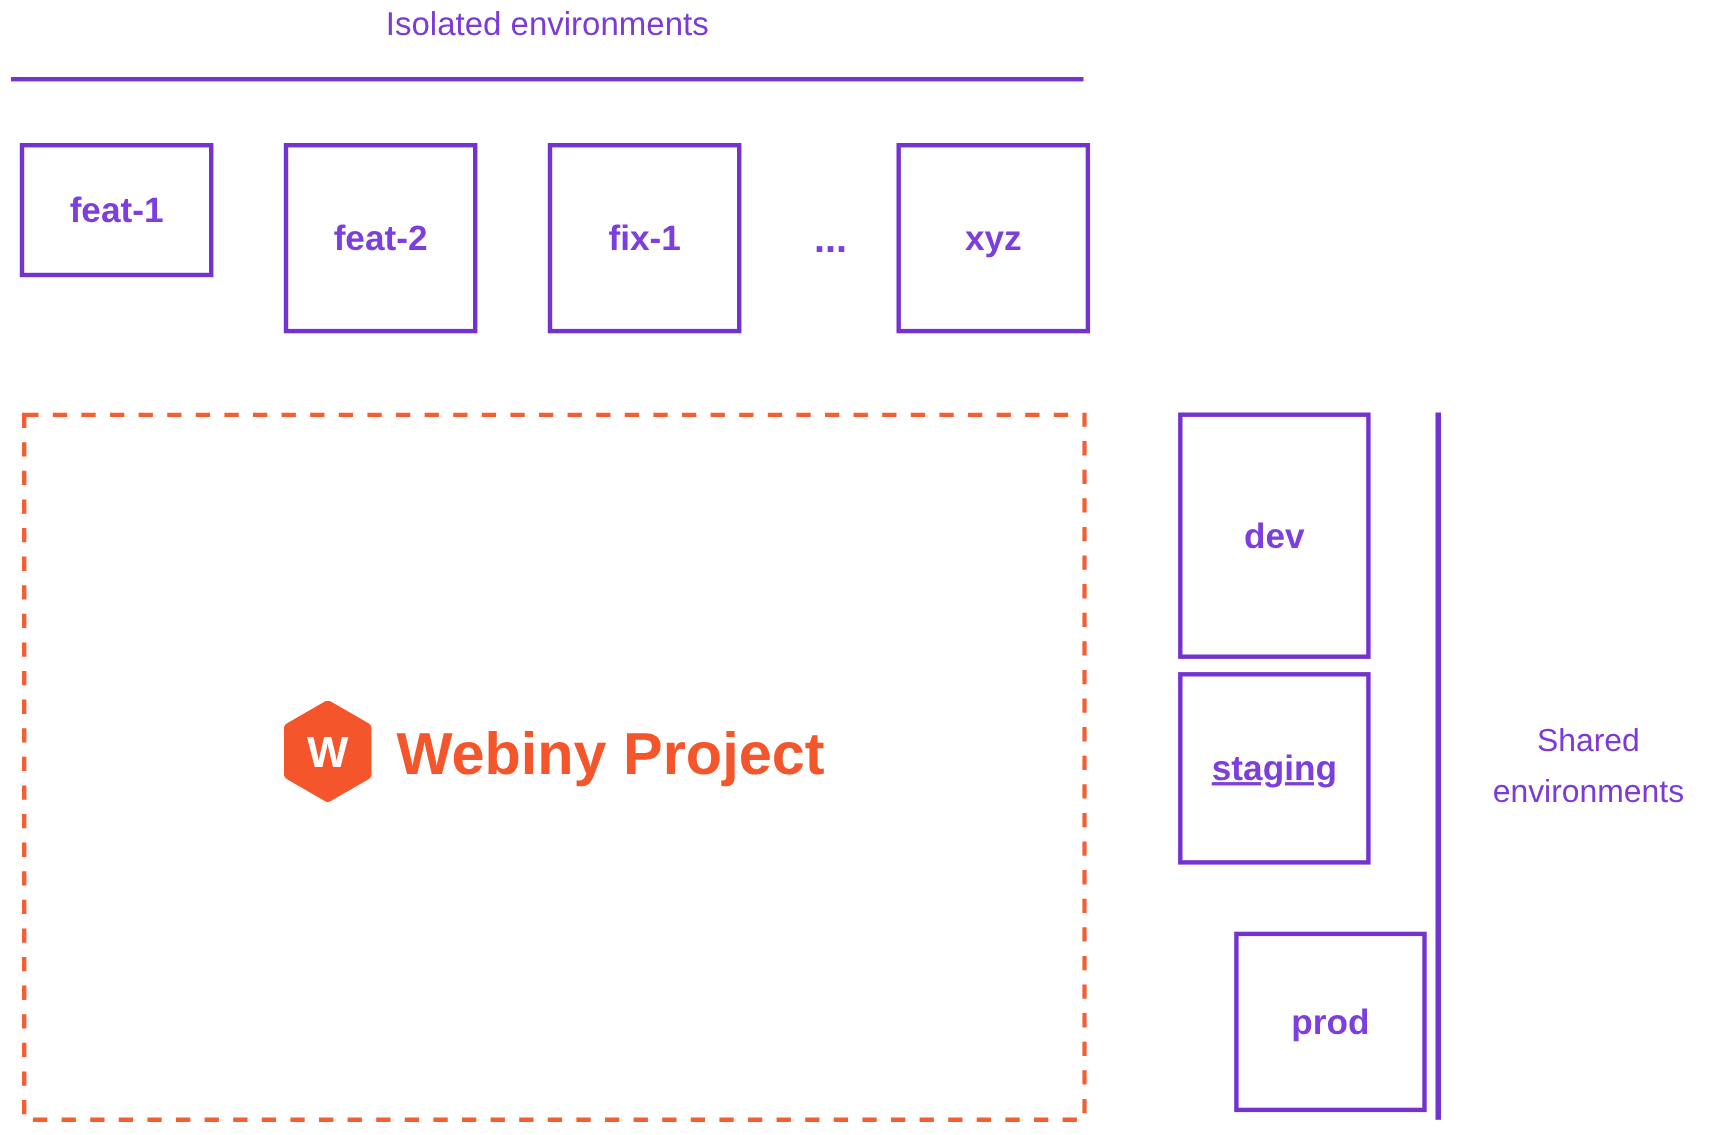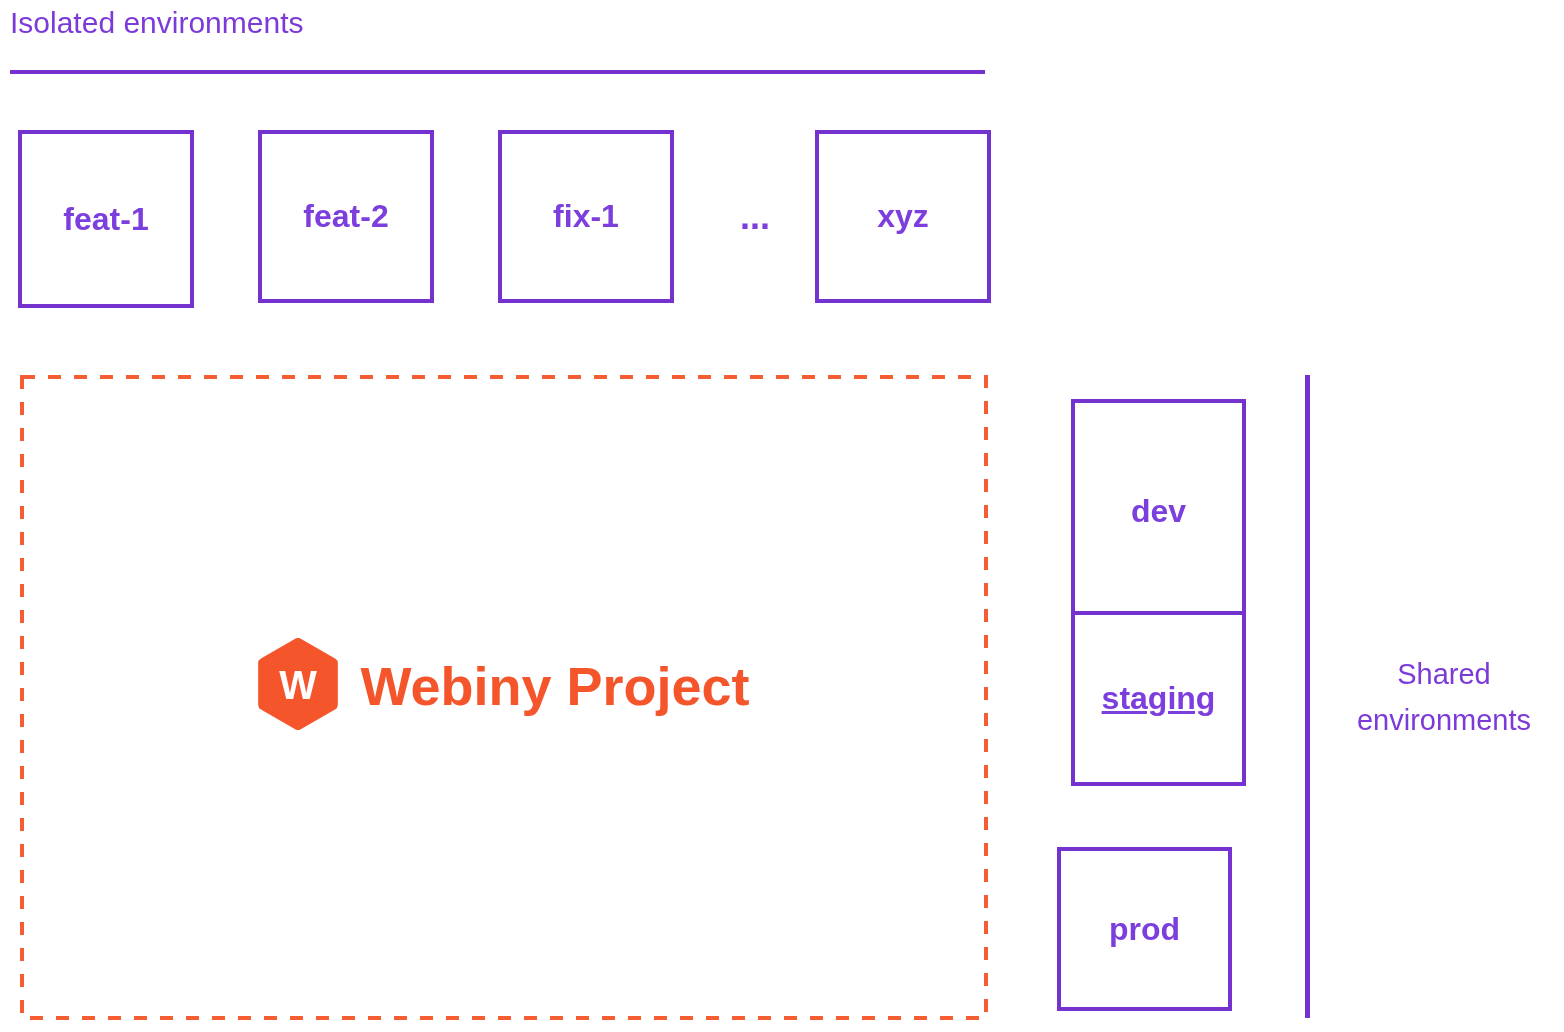--- a/index.html
+++ b/index.html
@@ -13,20 +13,21 @@
     width: 1564px;
     height: 1032px;
     background: #ffffff;
     overflow: hidden;
   }
   .iso-title {
     position: absolute;
     left: 10px;
     top: 6px;
     width: 975px;
+    text-align: center;
     font-size: 30px;
     font-weight: 400;
     color: #7c3ad9;
   }
   .iso-underline {
     position: absolute;
     left: 10px;
     top: 70px;
     width: 975px;
     height: 4px;
@@ -37,27 +38,27 @@
     box-sizing: border-box;
     border: 4px solid #7433cf;
     background: #ffffff;
     display: flex;
     align-items: center;
     justify-content: center;
     font-size: 32px;
     font-weight: 700;
     color: #7d3ede;
   }
-  .box-feat1 { left: 18px;  top: 130px; width: 176px; height: 178px; }
+  .box-feat1 { left: 18px;  top: 130px; width: 176px; height: 122px; }
   .box-feat2 { left: 258px; top: 130px; width: 176px; height: 173px; text-align: right; }
   .box-fix1  { left: 498px; top: 130px; width: 176px; height: 173px; }
   .box-xyz   { left: 815px; top: 130px; width: 176px; height: 173px; text-align: right; }
-  .box-dev     { left: 1071px; top: 375px; width: 175px; height: 224px; margin-top: 24px; }
+  .box-dev     { left: 1071px; top: 375px; width: 175px; height: 224px; }
   .box-staging { left: 1071px; top: 611px; width: 175px; height: 175px; text-decoration: underline; }
-  .box-prod    { left: 1057px; top: 847px; width: 175px; height: 164px; }
+  .box-prod    { left: 1122px; top: 847px; width: 175px; height: 164px; }
   .ellipsis {
     position: absolute;
     left: 700px;
     top: 130px;
     width: 110px;
     height: 173px;
     display: flex;
     align-items: center;
     justify-content: center;
     font-size: 36px;

